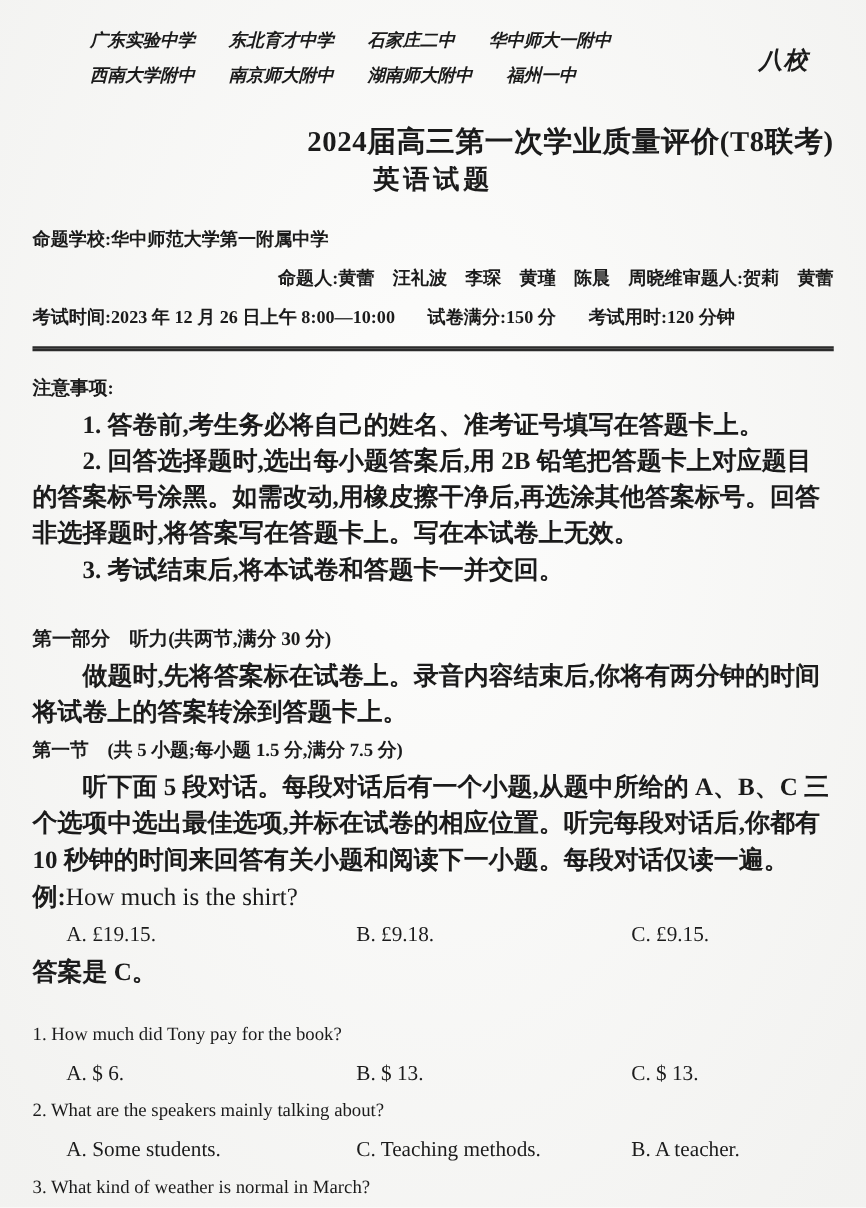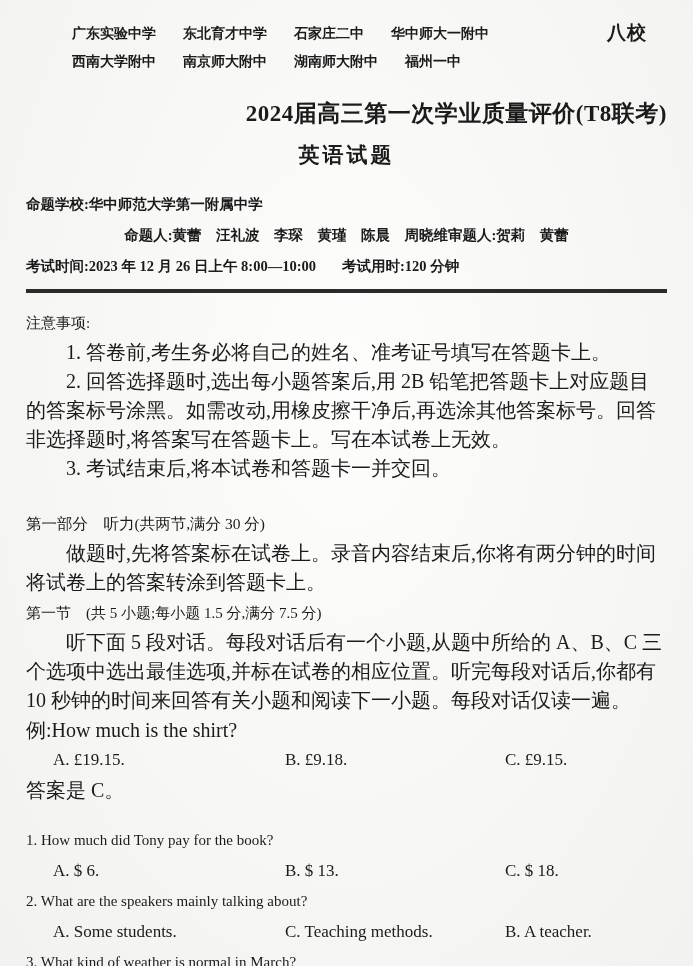--- a/index.html
+++ b/index.html
@@ -12,36 +12,36 @@
     overflow: hidden;
   }
   .page {
     width: 693px; height: 966px;
     padding: 16px 26px 0 26px;
     background:
       radial-gradient(ellipse at 50% 40%, rgba(255,255,255,0.6), rgba(0,0,0,0.03) 95%),
       #fafaf8;
   }
   
-  .hdr { display: flex; padding: 4px 8px 0 46px; }
+  .hdr { display: flex; align-items: center; padding: 4px 8px 0 46px; font-style: italic; }
   .hdr-left { flex: 1; }
   .hdr-row { display: flex; gap: 27px; font-size: 14px; font-weight: bold; line-height: 28px; white-space: nowrap; }
   .hdr-group { font-size: 19px; font-weight: bold; padding: 0 12px 0 6px; letter-spacing: 1px; }
   
   .title { text-align: right; font-size: 23px; font-weight: bold; margin-top: 22px; letter-spacing: 0.5px; }
-  .subtitle { text-align: center; font-size: 21px; font-weight: bold; margin-top: 12px; letter-spacing: 3px; }
+  .subtitle { text-align: center; font-size: 21px; font-weight: bold; letter-spacing: 3px; }
   
   .meta { margin-top: 20px; font-size: 14.5px; font-weight: bold; }
   .meta-line { line-height: 31px; white-space: nowrap; }
-  .meta-split { display: flex; justify-content: center; }
+  .meta-split { display: flex; justify-content: flex-end; }
   .meta-row3 { display: flex; gap: 26px; text-align: right; }
   
   .double-rule { margin-top: 7px; height: 3px; border-top: 2px solid #2b2b2b; border-bottom: 2px solid #2b2b2b; }
   
-  .zh { font-weight: normal; }
+  .zh { font-weight: bold; }
   p { margin: 0; font-size: 20px; line-height: 29px; }
   .indent { text-indent: 2em; }
   .notice { margin-top: 16px; }
   .notice-head { font-size: 15px; line-height: 29px; }
   .part { margin-top: 26px; }
   .part-head { font-size: 15.5px; line-height: 30px; }
   .sec-head { font-size: 15px; line-height: 30px; margin-top: 1px; }
   .example-line { margin-top: 1px; }
   .opt-row { display: grid; grid-template-columns: 232px 220px 1fr; margin-left: 27px; font-size: 17px; line-height: 30px; white-space: nowrap; }
   .q-block { margin-top: 20px; }
@@ -75,20 +75,21 @@
   <div class="subtitle">英语试题</div>
 
   <div class="meta">
     <div class="meta-line">命题学校:华中师范大学第一附属中学</div>
     <div class="meta-line meta-split">
       <span>命题人:黄蕾　汪礼波　李琛　黄瑾　陈晨　周晓维</span>
       <span>审题人:贺莉　黄蕾</span>
     </div>
     <div class="meta-line meta-row3">
       <span>考试时间:2023 年 12 月 26 日上午 8:00—10:00</span>
+      <span>试卷满分:150 分</span>
       <span>考试用时:120 分钟</span>
     </div>
   </div>
 
   <div class="double-rule"></div>
 
   <div class="notice">
     <p class="zh notice-head">注意事项:</p>
     <p class="zh indent">1. 答卷前,考生务必将自己的姓名、准考证号填写在答题卡上。</p>
     <p class="zh indent">2. 回答选择题时,选出每小题答案后,用 2B 铅笔把答题卡上对应题目的答案标号涂黑。如需改动,用橡皮擦干净后,再选涂其他答案标号。回答非选择题时,将答案写在答题卡上。写在本试卷上无效。</p>
@@ -107,21 +108,21 @@
       <span>B. £9.18.</span>
       <span>C. £9.15.</span>
     </div>
     <p class="zh answer-line">答案是 C。</p>
 
     <div class="q-block">
       <p class="q-line">1. How much did Tony pay for the book?</p>
       <div class="opt-row">
         <span>A. $ 6.</span>
         <span>B. $ 13.</span>
-        <span>C. $ 18.</span>
+        <span>C. $ 13.</span>
       </div>
       <p class="q-line">2. What are the speakers mainly talking about?</p>
       <div class="opt-row">
         <span>A. Some students.</span>
         <span>C. Teaching methods.</span>
         <span>B. A teacher.</span>
       </div>
       <p class="q-line">3. What kind of weather is normal in March?</p>
 
     </div>

